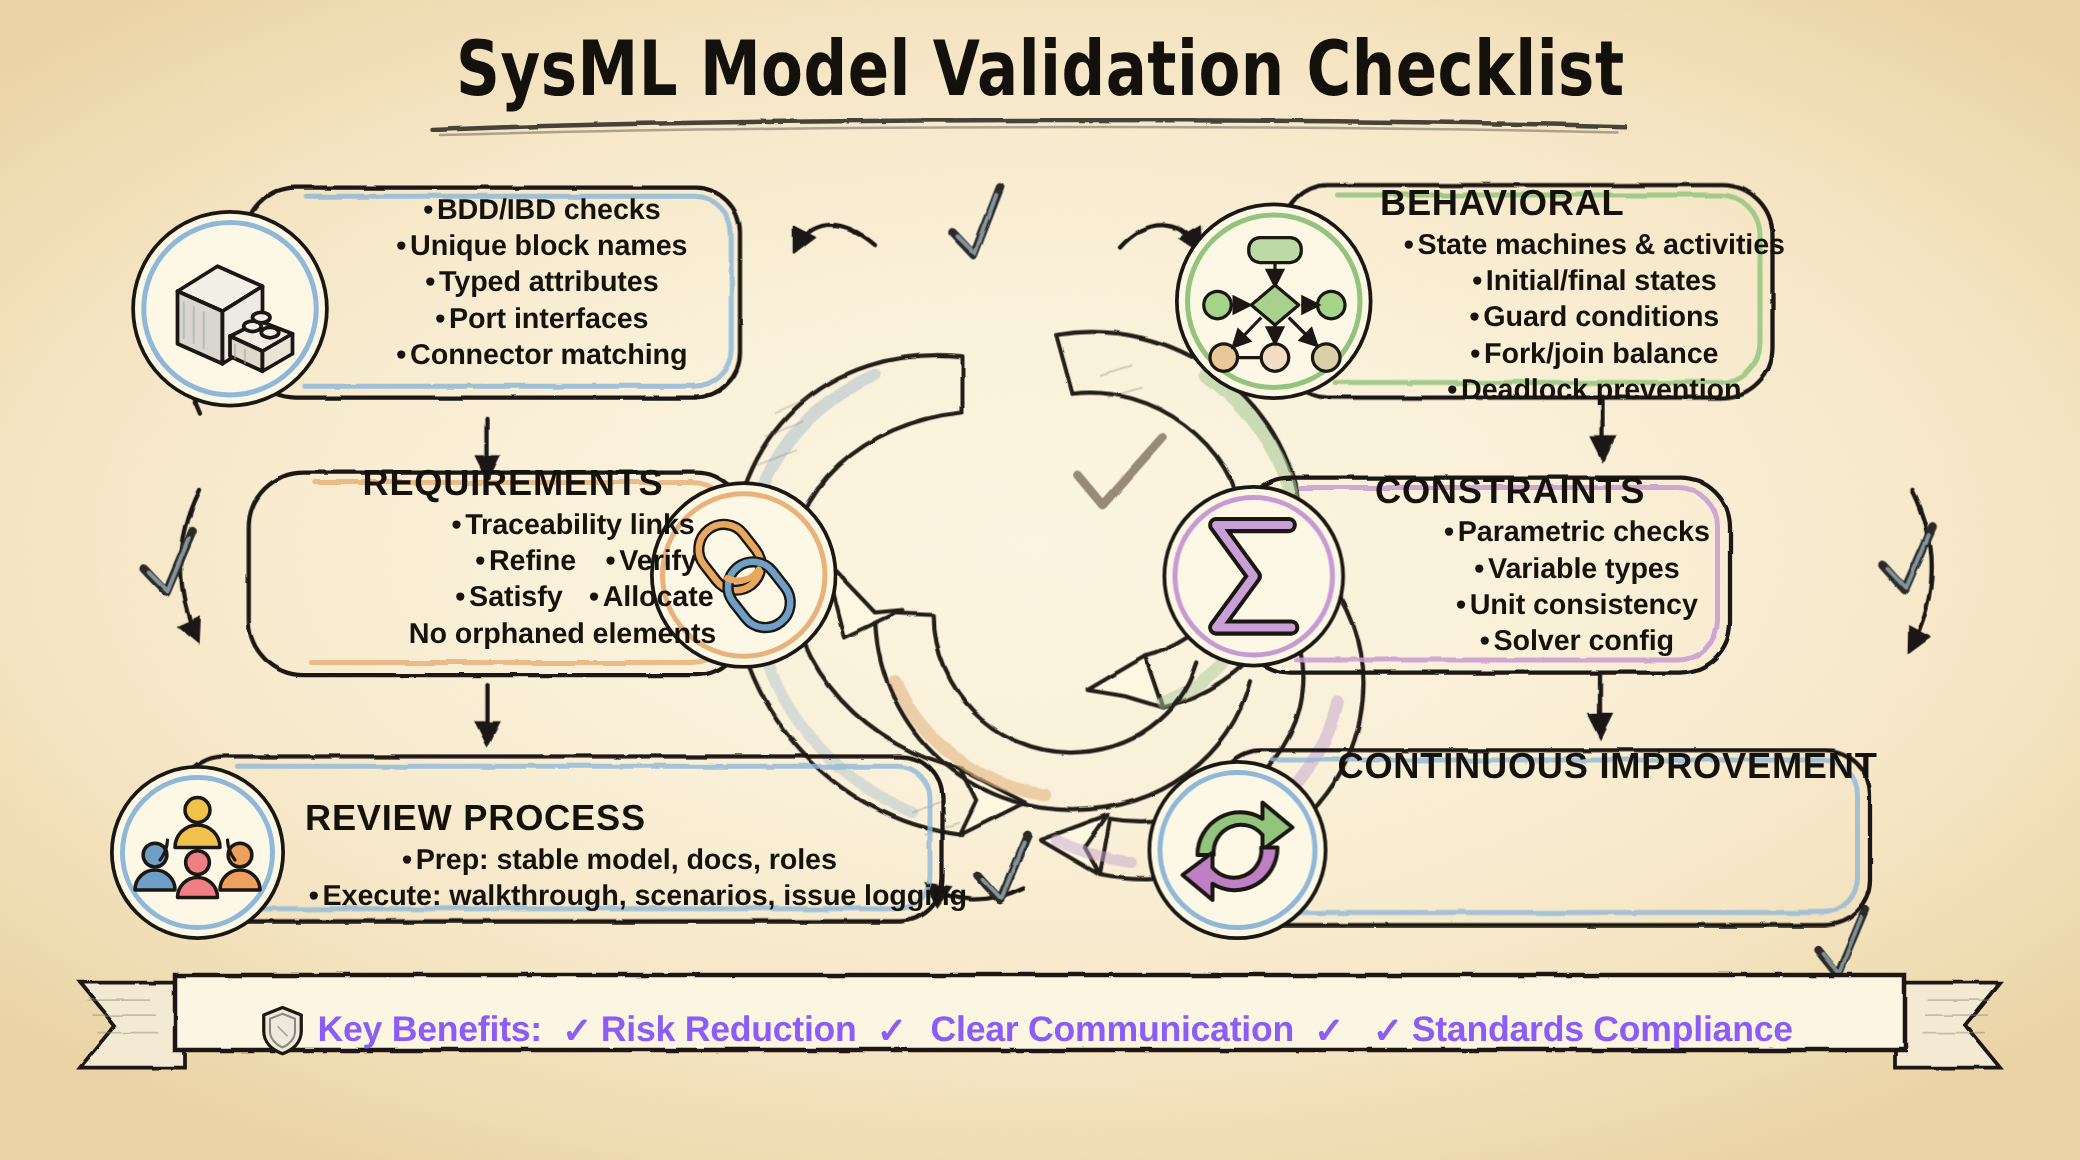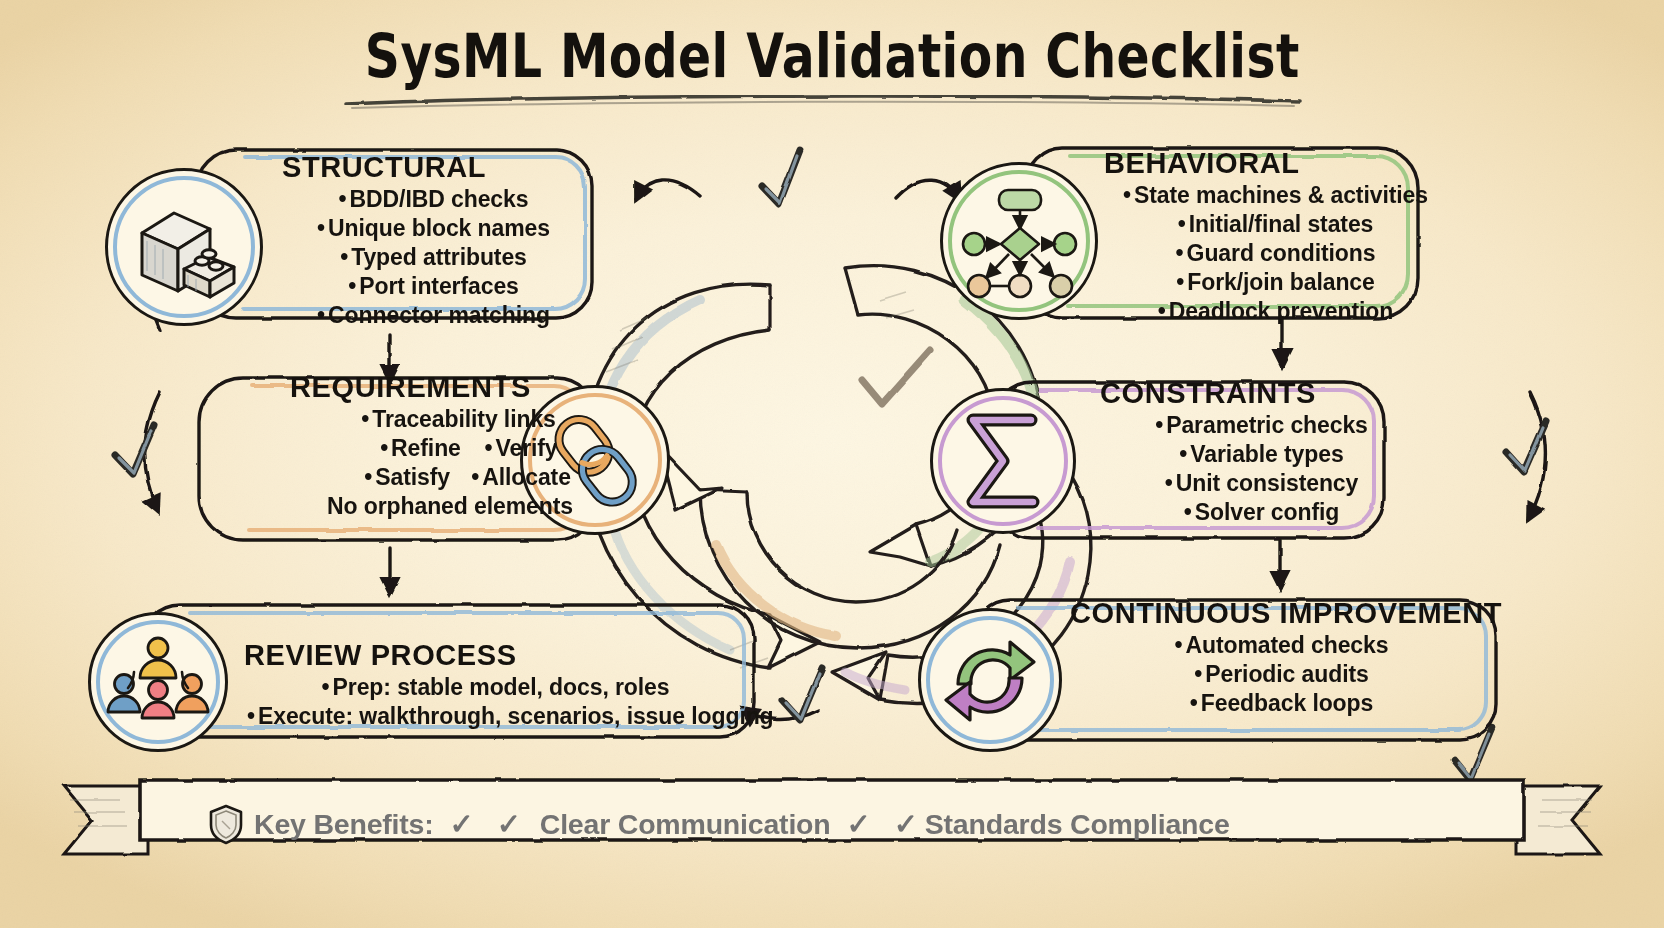--- a/index.html
+++ b/index.html
@@ -113,21 +113,21 @@
     left: 150px;
     top: 20px;
     width: 1370px;
     height: 52px;
     display: flex;
     align-items: center;
     gap: 0;
     font-family: "Liberation Sans", sans-serif;
     font-weight: bold;
     font-size: 28.5px;
-    color: #737373;
+    color: #8b5cf6;
     white-space: nowrap;
     letter-spacing: -0.2px;
   }
   #ribbon-text .benefit { margin-left: 14px; }
   #ribbon-text .tick { margin: 0 7px 0 16px; font-size: 29px; }
 </style>
 </head>
 <body>
 
 <svg class="layer" id="canvas" viewBox="0 0 1664 928">
@@ -370,21 +370,20 @@
   <div class="ring" style="border-color:#8fb8d8;"></div>
   <svg width="104" height="104" viewBox="0 0 104 104">
     <g stroke="#1b1813" stroke-width="3.2" stroke-linejoin="round">
       <path d="M20 56 A34 34 0 0 1 72 27 L72 14 L96 34 L72 52 L72 40 A22 22 0 0 0 33 56 Z" fill="#93c47d"></path>
       <path d="M84 50 A34 34 0 0 1 32 79 L32 92 L8 72 L32 54 L32 66 A22 22 0 0 0 71 50 Z" fill="#bf7fc4"></path>
     </g>
   </svg>
 </div>
 
 <div class="card-body" style="left:282px; top:152px; width:300px;">
-  <div class="card-title">STRUCTURAL</div>
   <ul class="bullets">
     <li><span class="dot">•</span><span>BDD/IBD checks</span></li>
     <li><span class="dot">•</span><span>Unique block names</span></li>
     <li><span class="dot">•</span><span>Typed attributes</span></li>
     <li><span class="dot">•</span><span>Port interfaces</span></li>
     <li><span class="dot">•</span><span>Connector matching</span></li>
   </ul>
 </div>
 
 <div class="card-body" style="left:1104px; top:148px; width:340px;">
@@ -431,39 +430,35 @@
 <div class="card-body" style="left:244px; top:608px; width:500px;margin-top:32px;">
   <div class="card-title">REVIEW PROCESS</div>
   <ul class="bullets">
     <li><span class="dot">•</span><span>Prep: stable model, docs, roles</span></li>
     <li><span class="dot">•</span><span>Execute: walkthrough, scenarios, issue logging</span></li>
   </ul>
 </div>
 
 <div class="card-body" style="left:1070px; top:598px; width:420px;">
   <div class="card-title">CONTINUOUS IMPROVEMENT</div>
-  <ul class="bullets">
-    <li><span class="dot">•</span><span>Automated checks</span></li>
-    <li><span class="dot">•</span><span>Periodic audits</span></li>
-    <li><span class="dot">•</span><span>Feedback loops</span></li>
-  </ul>
 </div>
 
 <div id="ribbon-wrap">
   <div id="ribbon-text">
     <span style="display:inline-flex;align-items:center;margin-right:10px;">
       <svg width="36" height="42" viewBox="0 0 36 42">
         <path d="M18 3 L33 9 V22 C33 31 26 37 18 40 C10 37 3 31 3 22 V9 Z" fill="#eee9dd" stroke="#1b1813" stroke-width="2.6" stroke-linejoin="round"></path>
         <path d="M18 8 L28 12 V22 C28 28 23 33 18 35 C13 33 8 28 8 22 V12 Z" fill="none" stroke="#8d8879" stroke-width="1.6"></path>
         <path d="M14 18 L22 26" stroke="#a8a293" stroke-width="1.4"></path>
       </svg>
     </span>
     <span>Key Benefits:</span>
 
     <span class="tick">✓</span>
+    <span class="benefit" style="margin-left:0;">Risk Reduction</span>
 
     <span class="tick">✓</span>
     <span class="benefit" style="margin-left:12px;">Clear Communication</span>
 
     <span class="tick">✓</span>
 
     <span class="tick">✓</span>
     <span class="benefit" style="margin-left:0;">Standards Compliance</span>
   </div>
 </div>

